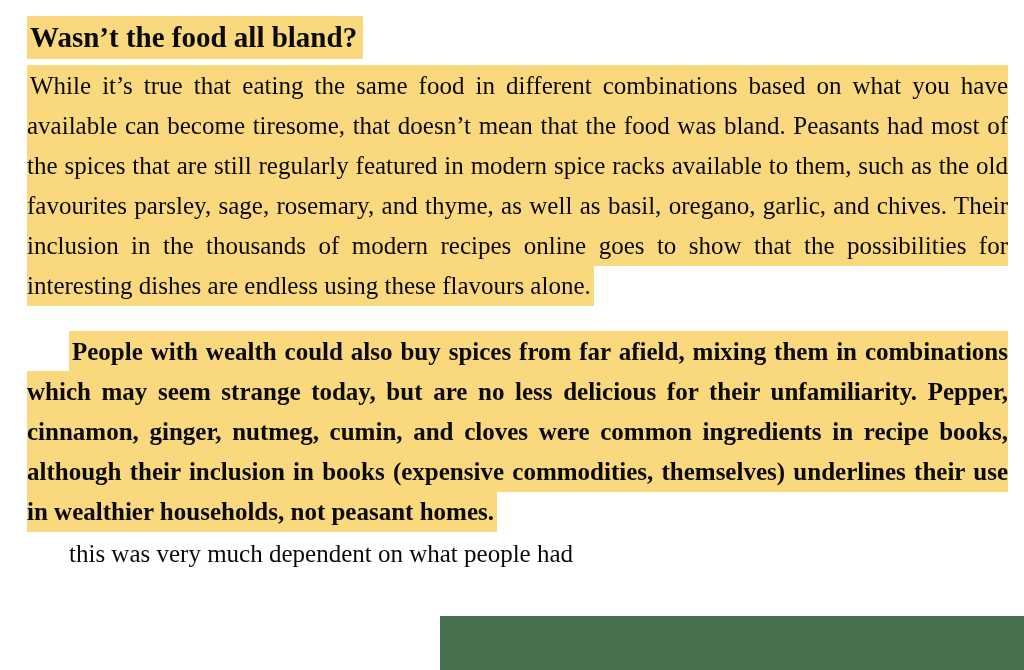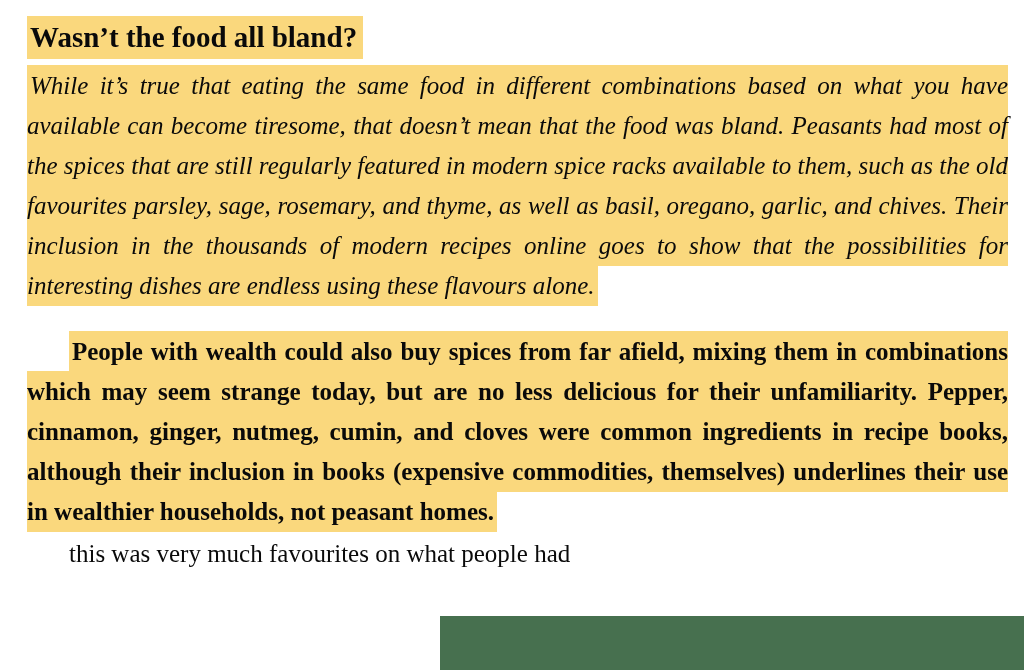--- a/index.html
+++ b/index.html
@@ -42,21 +42,21 @@
     line-height: 40px;
     text-align: justify;
     text-justify: inter-word;
   }
   p.body-par .hl {
     background: var(--highlight);
     padding: 7px 3px;
     -webkit-box-decoration-break: slice;
     box-decoration-break: slice;
   }
-  p.par1 { margin-bottom: 26px; font-style: italic; }
+  p.par1 { margin-bottom: 26px; }
   p.par2 { text-indent: 42px; font-weight: bold; }
   p.par3 {
     text-indent: 42px;
     margin-top: 2px;
   }
   .redaction {
     position: absolute;
     left: 440px;
     top: 616px;
     width: 584px;
@@ -69,18 +69,18 @@
 
 <div class="page">
   <div class="content">
 
     <h1 class="question"><span class="hl">Wasn’t the food all bland?</span></h1>
 
     <p class="body-par par1"><span class="hl">While it’s true that eating the same food in different combinations based on what you have available can become tiresome, that doesn’t mean that the food was bland. Peasants had most of the spices that are still regularly featured in modern spice racks available to them, such as the old favourites parsley, sage, rosemary, and thyme, as well as basil, oregano, garlic, and chives. Their inclusion in the thousands of modern recipes online goes to show that the possibilities for interesting dishes are endless using these flavours alone.</span></p>
 
     <p class="body-par par2"><span class="hl">People with wealth could also buy spices from far afield, mixing them in combinations which may seem strange today, but are no less delicious for their unfamiliarity. Pepper, cinnamon, ginger, nutmeg, cumin, and cloves were common ingredients in recipe books, although their inclusion in books (expensive commodities, themselves) underlines their use in wealthier households, not peasant homes.</span></p>
 
-    <p class="body-par par3">this was very much favourites on what people had</p>
+    <p class="body-par par3">this was very much dependent on what people had</p>
 
   </div>
 
   <div class="redaction"></div>
 </div>
 
 </body></html>

